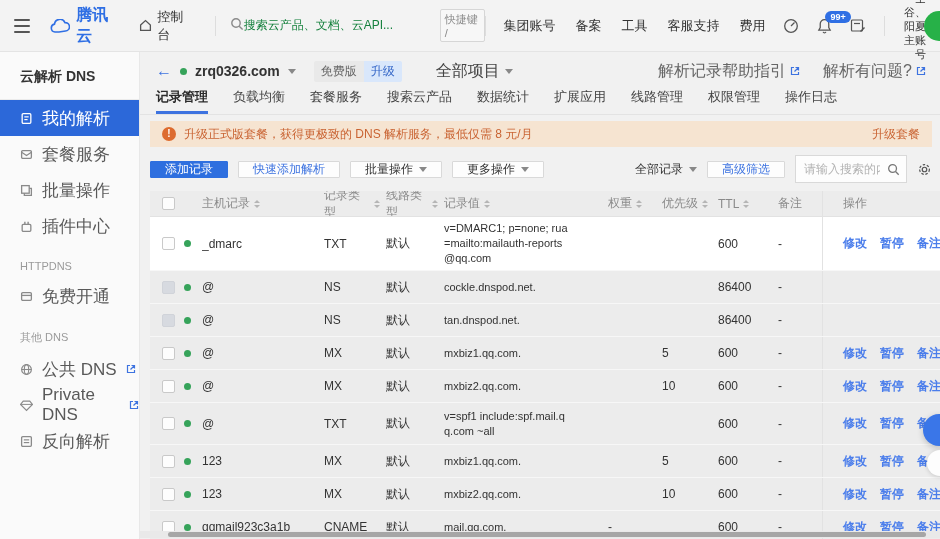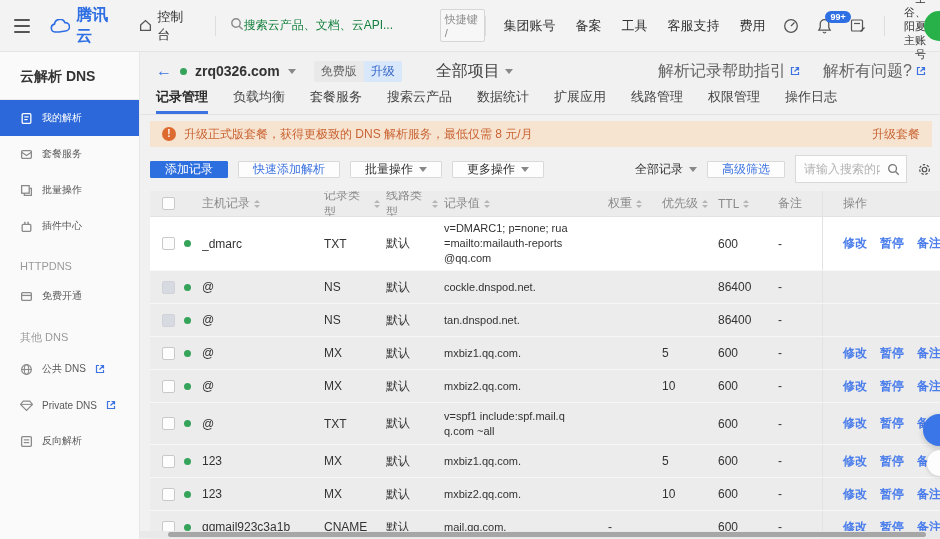--- a/index.html
+++ b/index.html
@@ -20,21 +20,21 @@
   .tb-item { font-size:13px; color:#333; cursor:pointer; white-space:nowrap; }
   .tb-icon { position:relative; color:#555; display:flex; align-items:center; cursor:pointer; }
   .badge { position:absolute; top:-7px; left:8px; background:#2f6fe4; color:#fff; font-size:9px; border-radius:8px; padding:1px 5px; font-weight:bold; }
   .account { font-size:11px; color:#333; text-align:right; line-height:14px; cursor:pointer; }
   .avatar { position:absolute; right:-14px; top:11px; width:30px; height:30px; border-radius:50%; background:#27b148; }
 
   
   .layout { display:flex; height:487px; }
   .sidebar { width:140px; background:#fafafa; border-right:1px solid #e8e8e8; flex:0 0 140px; }
   .side-title { font-size:14px; font-weight:bold; color:#333; padding:16px 0 13px 20px; border-bottom:1px solid #ebebeb; }
-  .side-item { display:flex; align-items:center; gap:9px; height:36px; padding-left:20px; font-size:10px; color:#595959; cursor:pointer; }
+  .side-item { display:flex; align-items:center; gap:9px; height:36px; padding-left:20px; font-size:17px; color:#595959; cursor:pointer; }
   .side-item .ic { color:#8a8a8a; display:flex; }
   .side-item.active { background:#2c68d9; color:#fff; }
   .side-item.active .ic { color:#fff; }
   .side-section { font-size:11px; color:#9a9a9a; padding:16px 0 6px 20px; }
   .ext { color:#3d73e0; display:flex; }
 
   .main { flex:1; position:relative; min-width:0; }
 
   
   .dom-head { display:flex; align-items:center; height:32px; padding:6px 14px 0 16px; gap:8px; }

